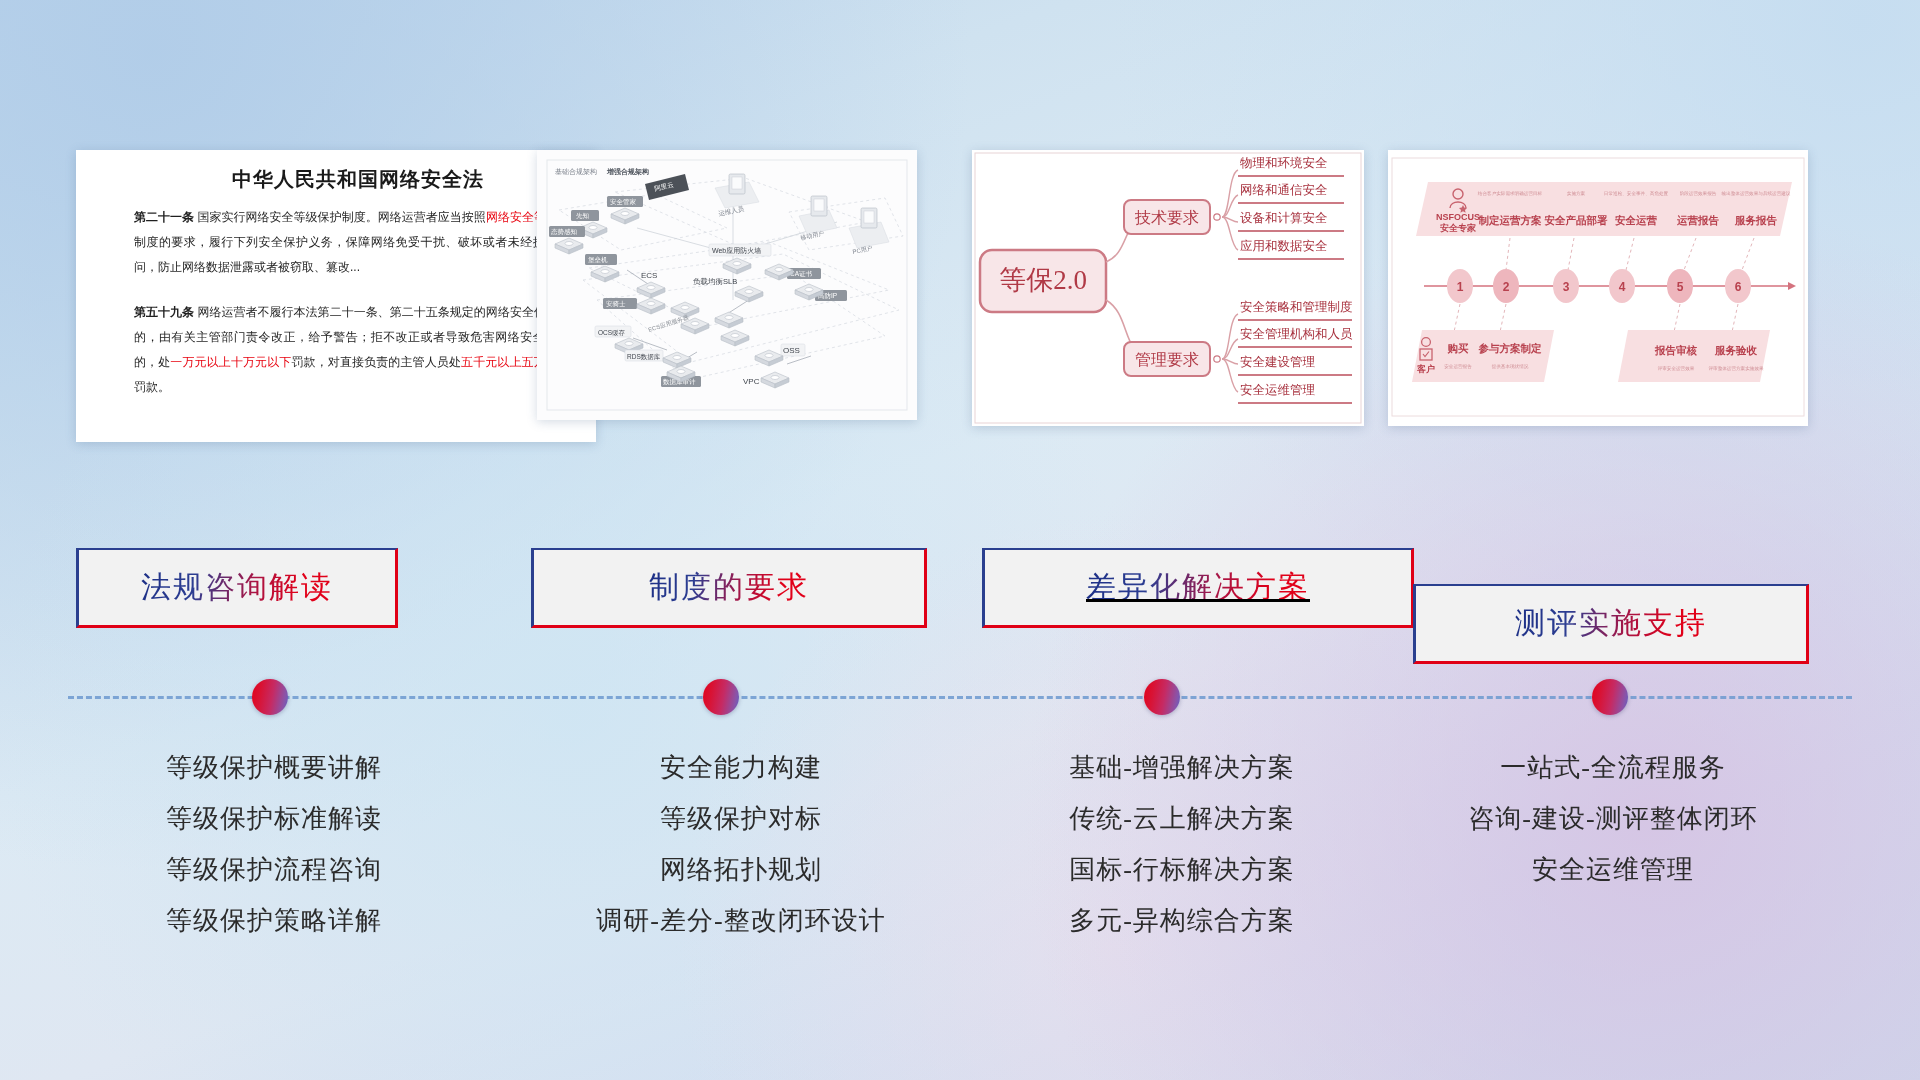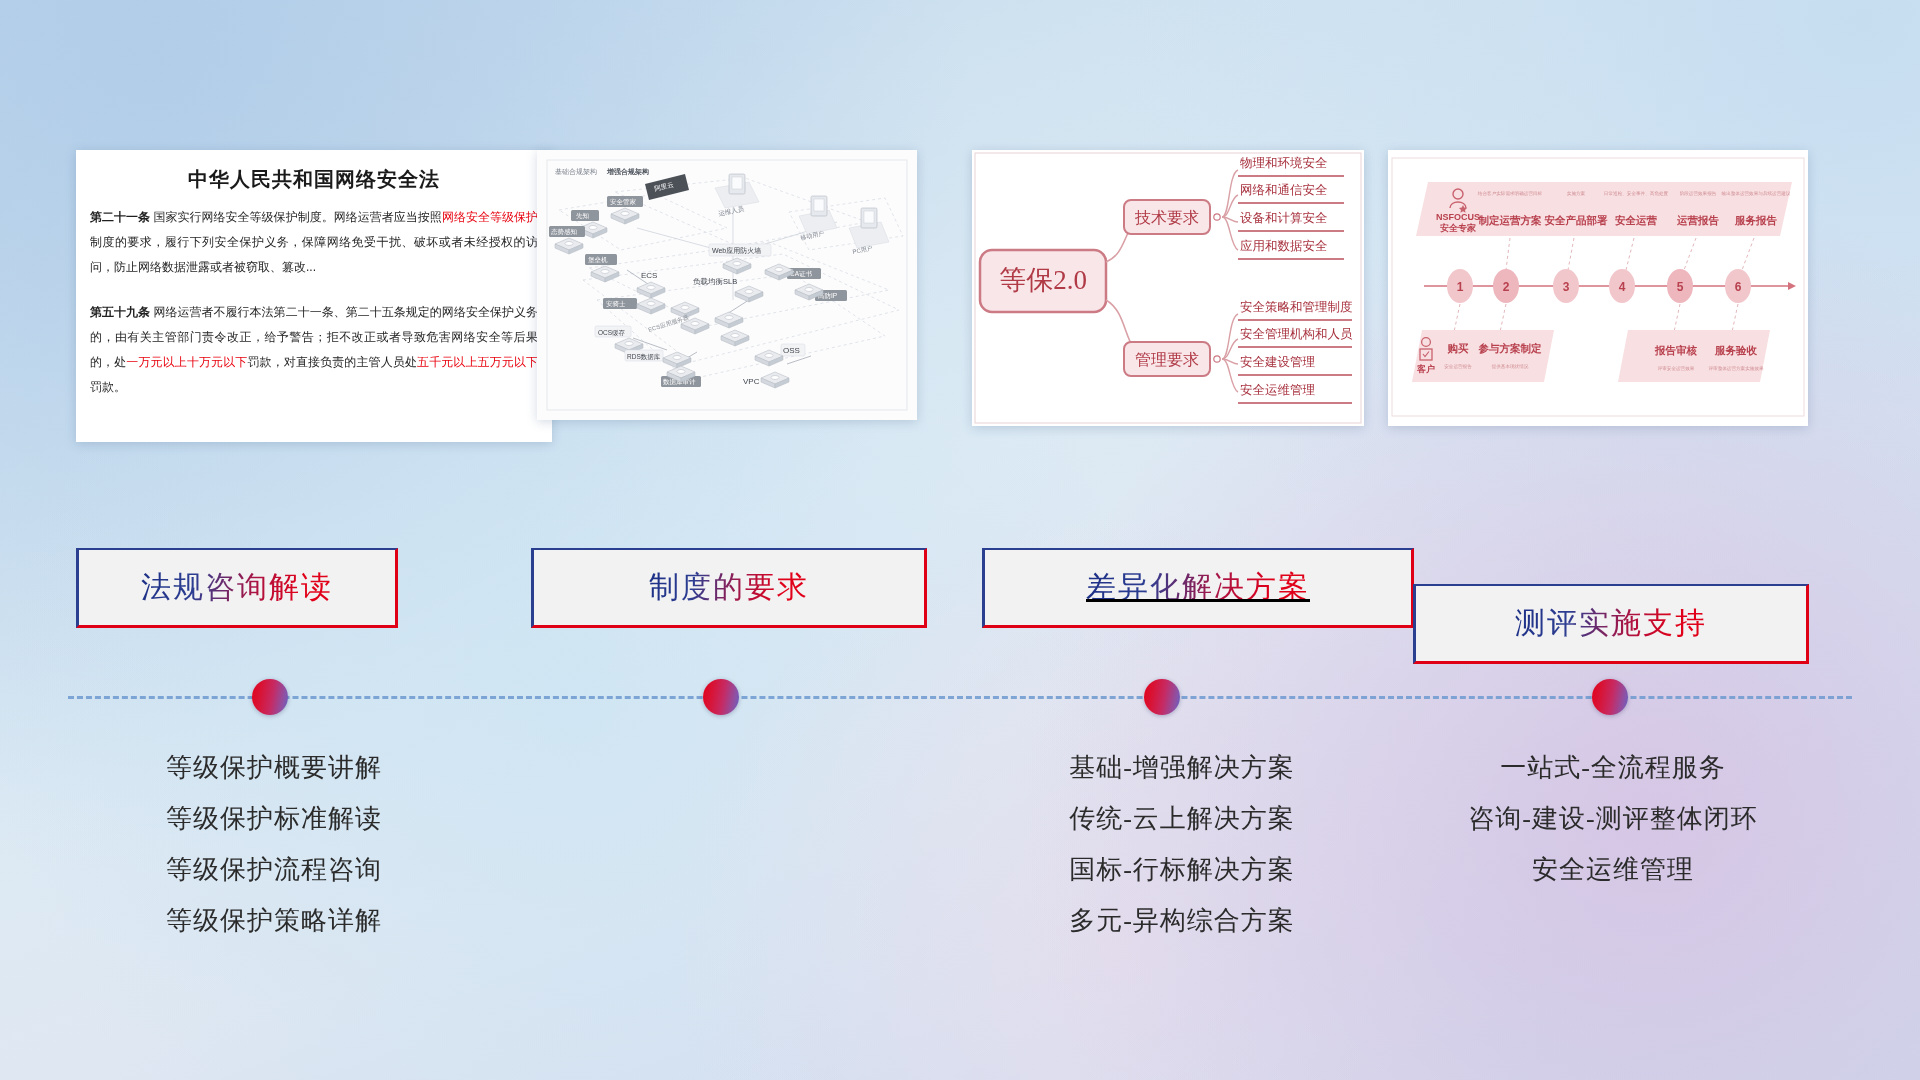--- a/index.html
+++ b/index.html
@@ -17,21 +17,21 @@
   }
   .page{position:absolute;inset:0;}
 
   
   .cards{position:absolute;left:0;top:150px;width:1920px;height:300px;}
   .card{
     position:absolute;top:0;background:#ffffff;
     box-shadow:0 2px 10px rgba(60,90,130,0.22);
     overflow:hidden;
   }
-  .card.c1{left:76px;width:476px;height:292px;}
+  .card.c1{left:76px;width:476px;height:292px;padding-left:44px;}
   .card.c2{left:537px;width:380px;height:270px;}
   .card.c3{left:972px;width:392px;height:276px;}
   .card.c4{left:1388px;width:420px;height:276px;}
 
   
   .law{padding:12px 14px 8px 14px;box-sizing:border-box;height:100%;}
   .law-title{
     text-align:center;font-weight:bold;font-size:20px;color:#1a1a1a;
     letter-spacing:1px;margin:4px 0 12px 0;
   }
@@ -454,20 +454,26 @@
   <div class="dot d1"></div>
   <div class="dot d2"></div>
   <div class="dot d3"></div>
   <div class="dot d4"></div>
 
   <div class="list l1">
     <div class="li">等级保护概要讲解</div>
     <div class="li">等级保护标准解读</div>
     <div class="li">等级保护流程咨询</div>
     <div class="li">等级保护策略详解</div>
+  </div>
+  <div class="list l2">
+    <div class="li">安全能力构建</div>
+    <div class="li">等级保护对标</div>
+    <div class="li">网络拓扑规划</div>
+    <div class="li">调研-差分-整改闭环设计</div>
   </div>
   <div class="list l3">
     <div class="li">基础-增强解决方案</div>
     <div class="li">传统-云上解决方案</div>
     <div class="li">国标-行标解决方案</div>
     <div class="li">多元-异构综合方案</div>
   </div>
   <div class="list l4">
     <div class="li">一站式-全流程服务</div>
     <div class="li">咨询-建设-测评整体闭环</div>

